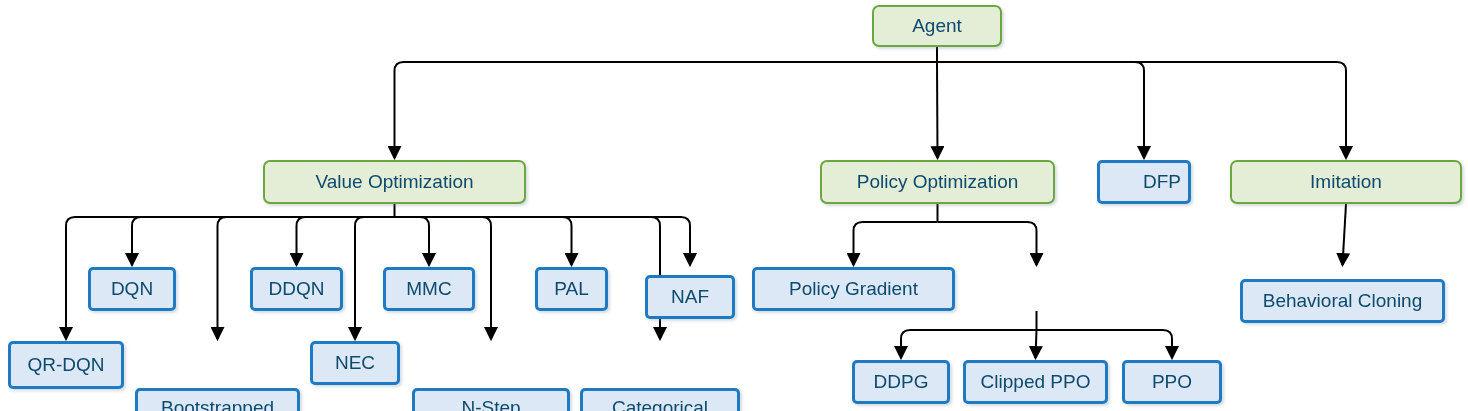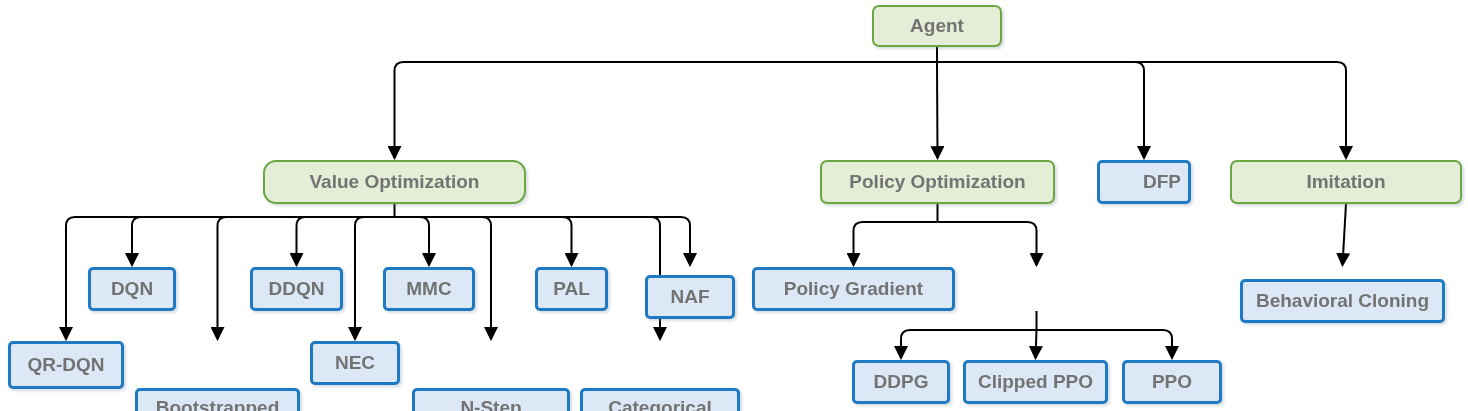--- a/index.html
+++ b/index.html
@@ -9,22 +9,22 @@
     background:#ffffff;
     font-family:"Liberation Sans", sans-serif;
     overflow:hidden;
   }
   #edges{position:absolute;left:0;top:0;width:1468px;height:411px;}
   .node{
     position:absolute;
     box-sizing:border-box;
     display:flex;align-items:center;justify-content:center;
     text-align:center;
-    font-weight:bold;
-    color:#737373;
+    font-weight:normal;
+    color:#0c4a6e;
     line-height:1.18;
     z-index:3;
     box-shadow:2px 2px 3px rgba(120,140,160,0.30);
   }
   .green{
     background:#e4eed6;
     border:2px solid #6aa740;
     border-radius:7px;
     font-size:19px;
   }
@@ -69,21 +69,21 @@
         <path d="M 1036.5 311 L 1036.5 330"></path>
         <path d="M 1036.5 330 L 910 330 Q 901 330 901 339 L 901 358" marker-end="url(#arrow)" stroke-linecap="butt"></path>
         <path d="M 1036.5 330 L 1035.5 358" marker-end="url(#arrow)" stroke-linecap="butt"></path>
         <path d="M 1036.5 330 L 1163 330 Q 1172 330 1172 339 L 1172 358" marker-end="url(#arrow)" stroke-linecap="butt"></path>
         <path d="M 1346 204 L 1342.5 265" marker-end="url(#arrow)" stroke-linecap="butt"></path>
       </g>
   </svg>
 <div class="node green" style="left: 872px; top: 5px; width: 130px; height: 42px;">
       <span>Agent</span>
     </div>
-    <div class="node green" style="left: 263px; top: 160px; width: 263px; height: 44px; border-radius: 13px;">
+    <div class="node green" style="left: 263px; top: 160px; width: 263px; height: 44px;">
       <span>Value Optimization</span>
     </div>
     <div class="node green" style="left: 820px; top: 160px; width: 235px; height: 44px;">
       <span>Policy Optimization</span>
     </div>
     <div class="node blue" style="left: 1097px; top: 160px; width: 94px; height: 44px; padding-left: 36px;">
       <span>DFP</span>
     </div>
     <div class="node green" style="left: 1230px; top: 160px; width: 232px; height: 44px;">
       <span>Imitation</span>

